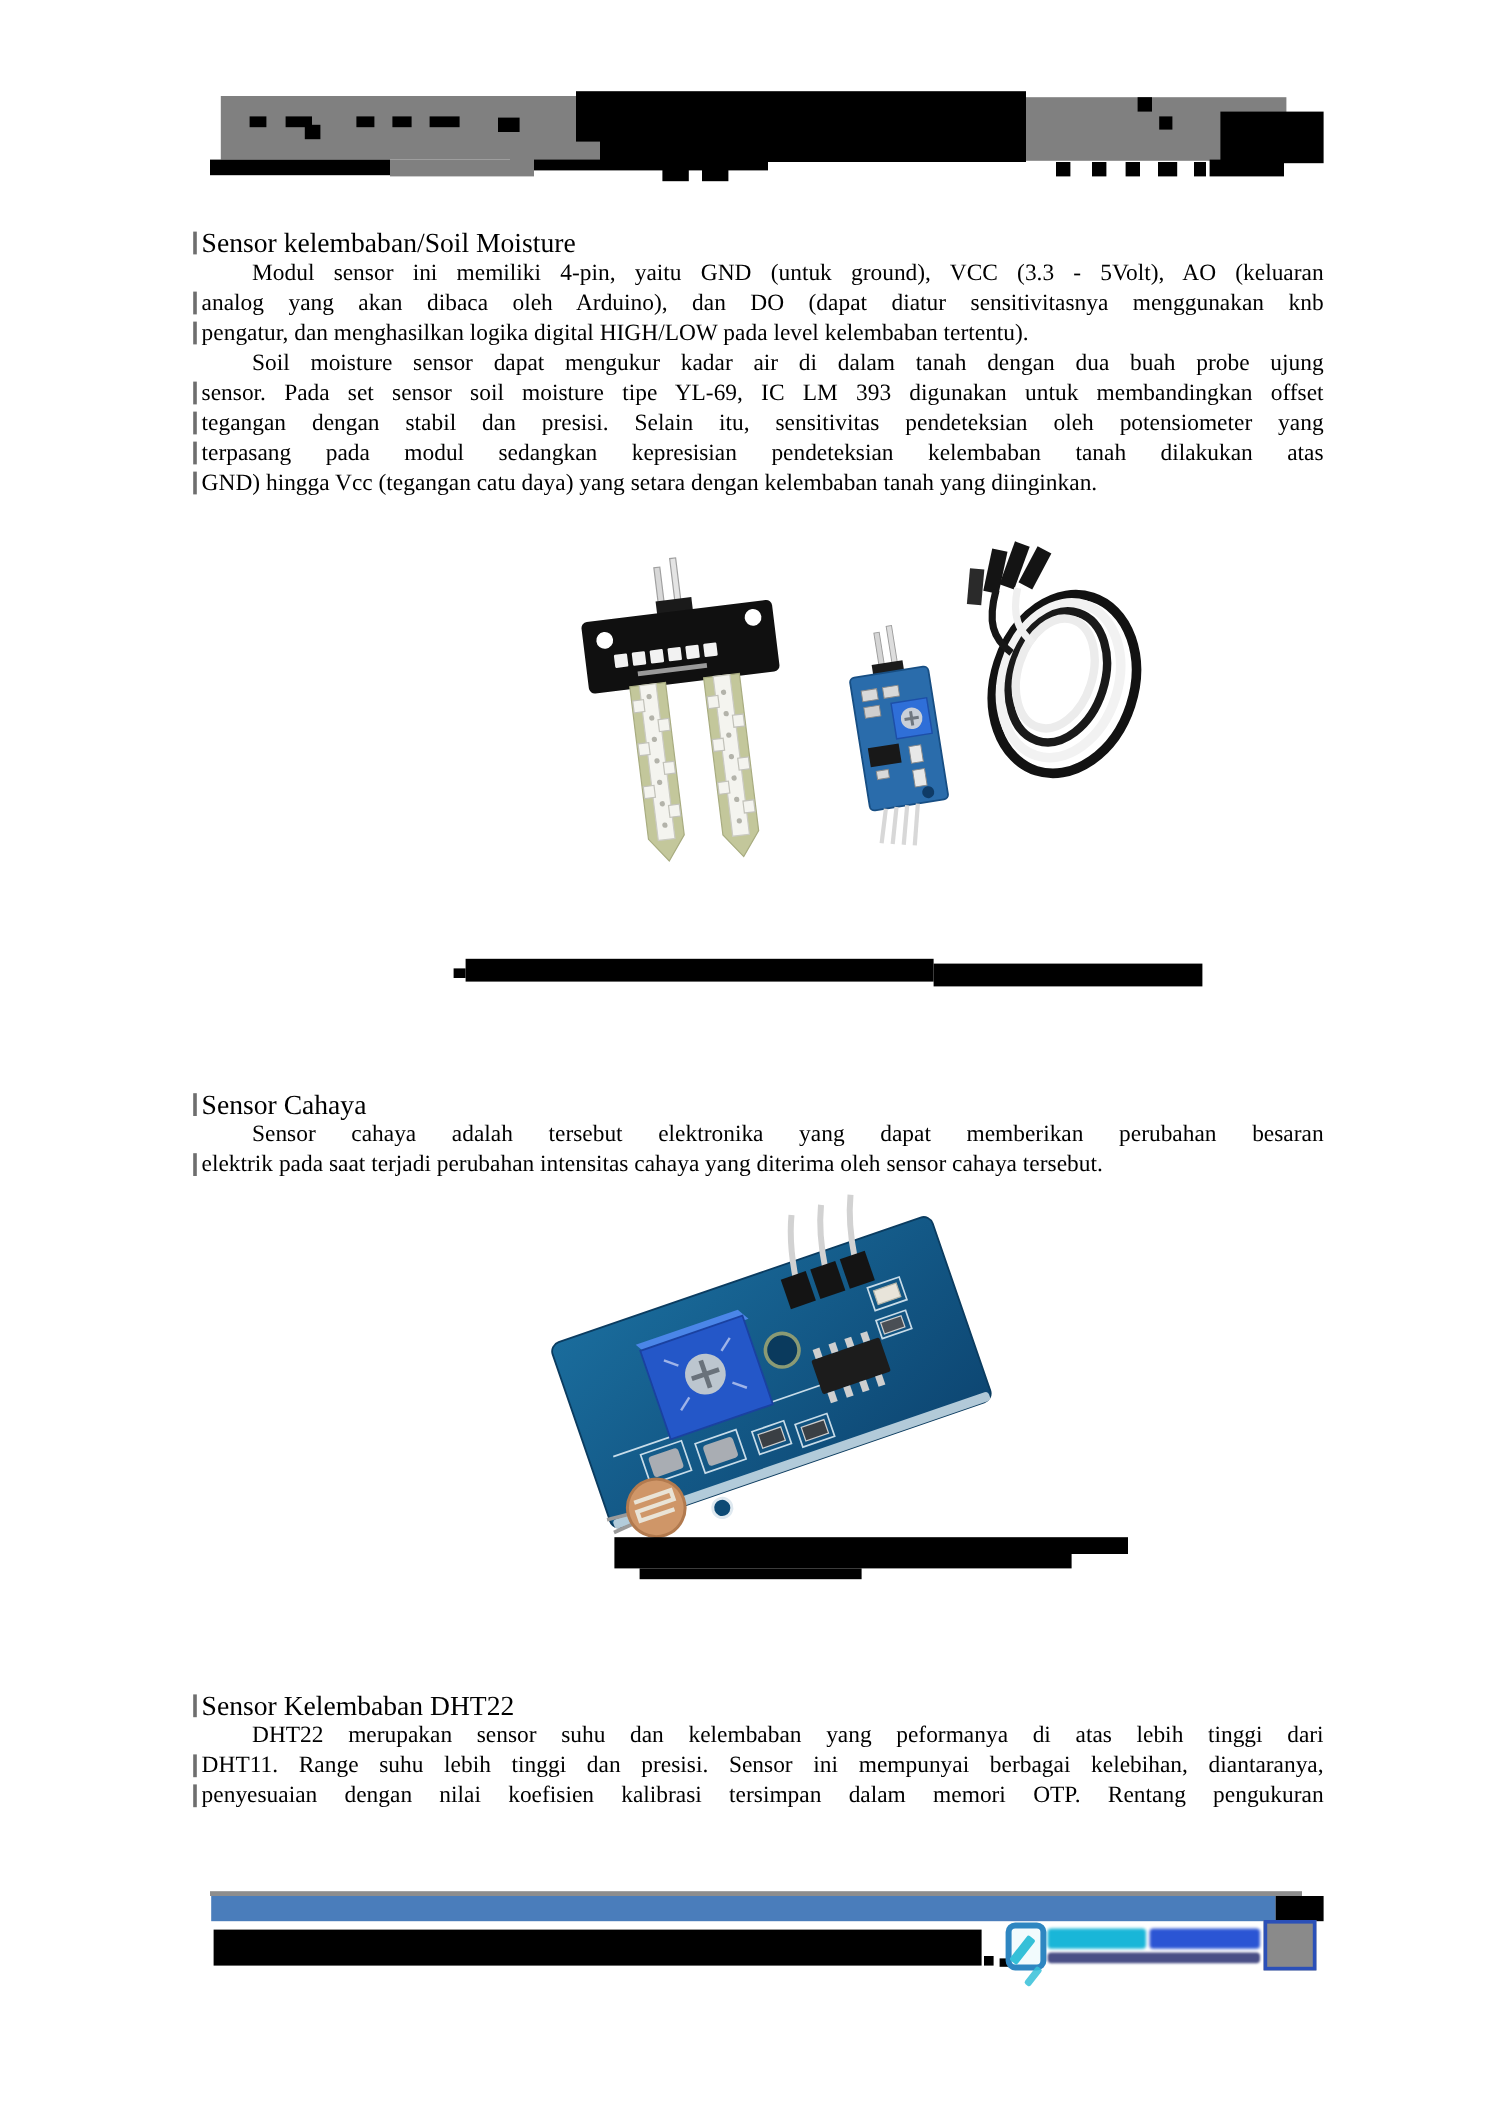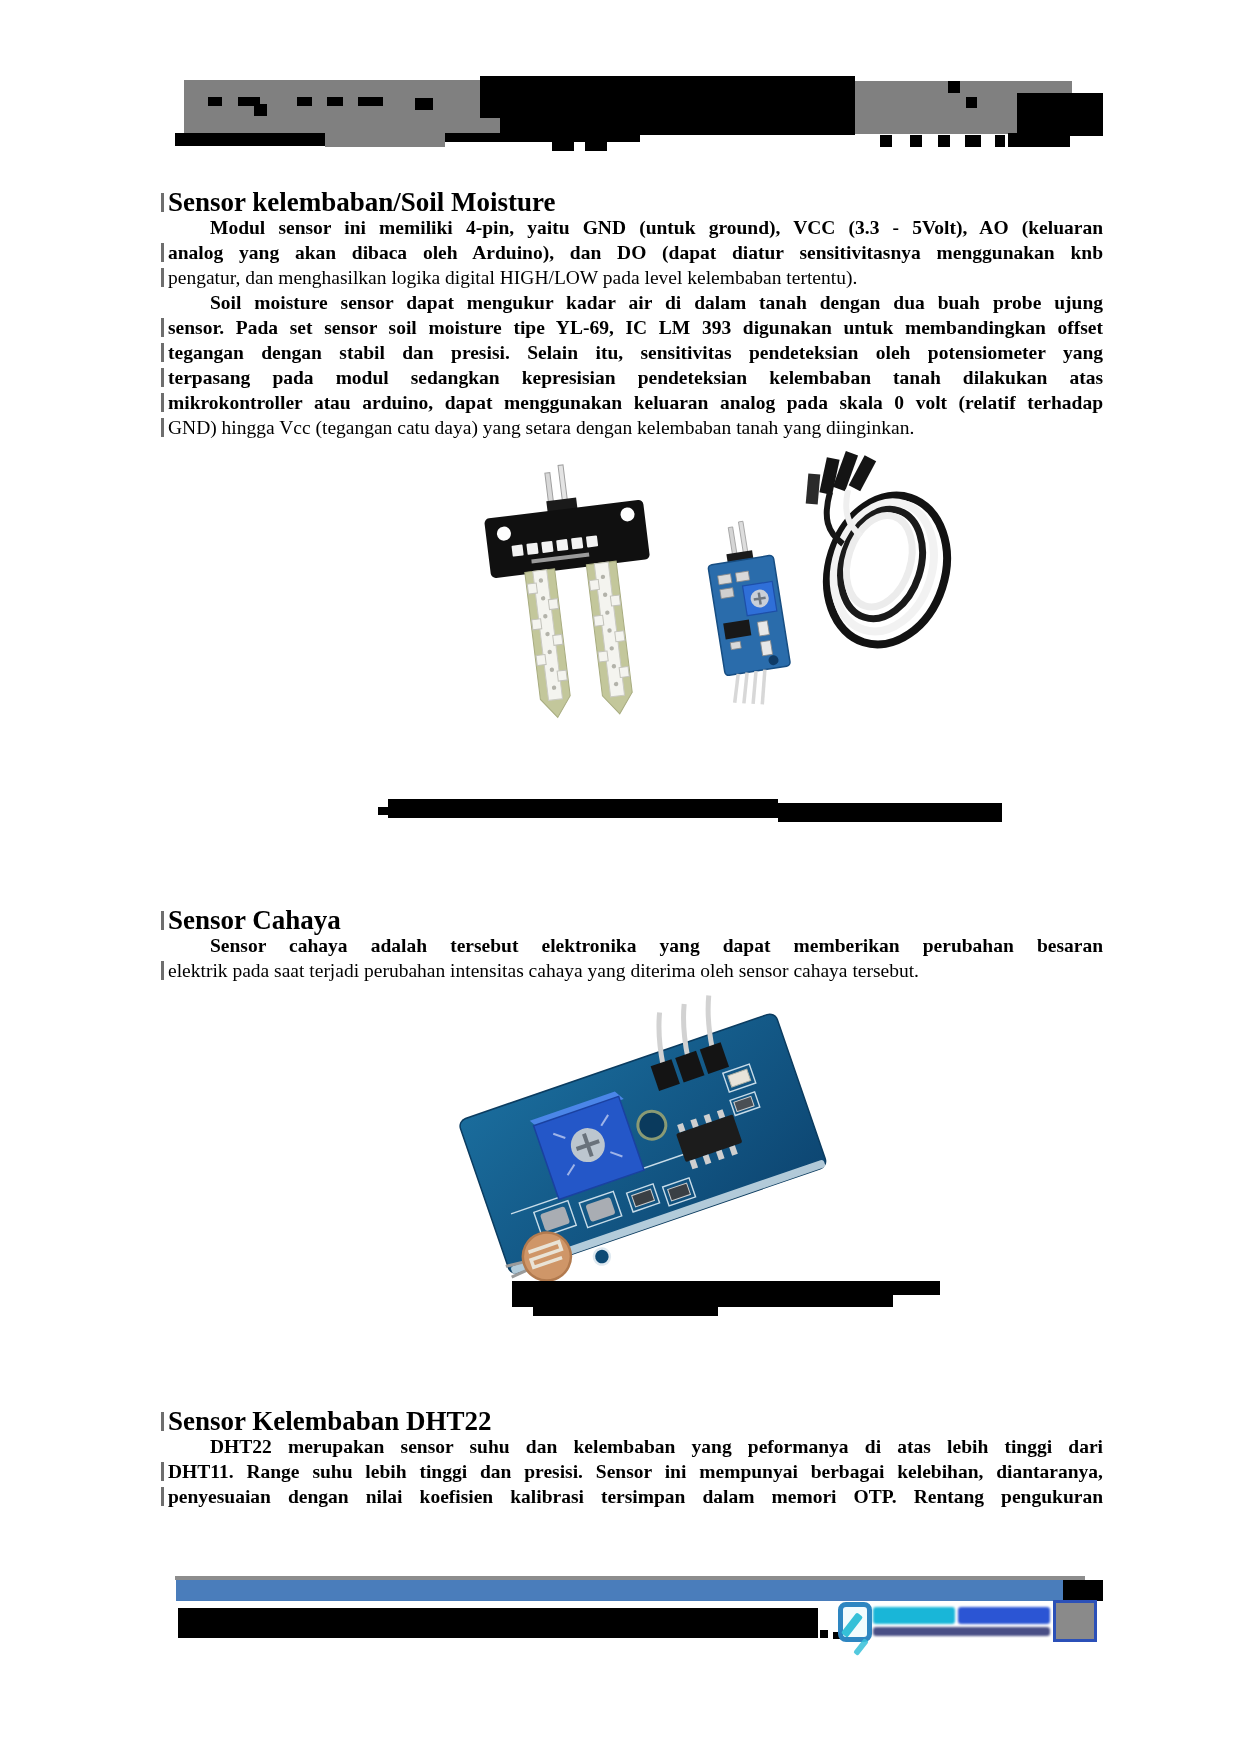--- a/index.html
+++ b/index.html
@@ -4,23 +4,23 @@
 <style>
   html,body{margin:0;padding:0;background:#e8e8e8;}
   .page{
     position:relative;width:1240px;height:1754px;background:#ffffff;
     margin:0 auto;overflow:hidden;
     font-family:"Liberation Serif", serif;color:#000;
   }
   .abs{position:absolute;}
   
   .sec{position:absolute;left:168px;width:935px;}
-  .heading{font-weight:bold;font-size:27px;line-height:25px;position:relative;}
+  .heading{font-weight:normal;font-size:23px;line-height:25px;position:relative;}
   .line{font-size:19.5px;line-height:25px;position:relative;white-space:normal;}
-  .line.just{text-align:justify;text-align-last:justify;font-weight:bold;}
+  .line.just{text-align:justify;text-align-last:justify;}
   .line.indent{text-indent:42px;}
   .chbar{position:absolute;left:-7px;top:3px;width:3px;height:19px;background:#6e6e6e;}
   
   .rb{position:absolute;}
   .rb.k{background:#000;}
   .rb.g{background:#808080;}
   
   .footer-grayline{position:absolute;background:#8d8d8d;}
   .footer-blue{position:absolute;background:#4a7dbb;}
   .logo-icon{
@@ -74,21 +74,20 @@
       <span>Sensor kelembaban/Soil Moisture</span>
     </div>
     <div>
         <div class="line just indent"><span>Modul sensor ini memiliki 4-pin, yaitu GND (untuk ground), VCC (3.3 - 5Volt), AO (keluaran</span></div>
         <div class="line just"><span class="chbar"></span><span>analog yang akan dibaca oleh Arduino), dan DO (dapat diatur sensitivitasnya menggunakan knb</span></div>
         <div class="line"><span class="chbar"></span><span>pengatur, dan menghasilkan logika digital HIGH/LOW pada level kelembaban tertentu).</span></div>
         <div class="line just indent"><span>Soil moisture sensor dapat mengukur kadar air di dalam tanah dengan dua buah probe ujung</span></div>
         <div class="line just"><span class="chbar"></span><span>sensor. Pada set sensor soil moisture tipe YL-69, IC LM 393 digunakan untuk membandingkan offset</span></div>
         <div class="line just"><span class="chbar"></span><span>tegangan dengan stabil dan presisi. Selain itu, sensitivitas pendeteksian oleh potensiometer yang</span></div>
         <div class="line just"><span class="chbar"></span><span>terpasang pada modul sedangkan kepresisian pendeteksian kelembaban tanah dilakukan atas</span></div>
-        <div class="line just"><span class="chbar"></span><span>mikrokontroller atau arduino, dapat menggunakan keluaran analog pada skala 0 volt (relatif terhadap</span></div>
         <div class="line"><span class="chbar"></span><span>GND) hingga Vcc (tegangan catu daya) yang setara dengan kelembaban tanah yang diinginkan.</span></div>
       </div>
   </div>
 
   <figure class="abs" style="left:425px;top:448px;width:530px;height:285px">
     <svg width="530" height="285" viewBox="0 0 530 285">
 
       <g transform="rotate(-7 150 90)">
         <rect x="128" y="22" width="5" height="42" fill="#d8d8d8" stroke="#a0a0a0" stroke-width="1"></rect>
         <rect x="142" y="16" width="5" height="48" fill="#e4e4e4" stroke="#a0a0a0" stroke-width="1"></rect>

